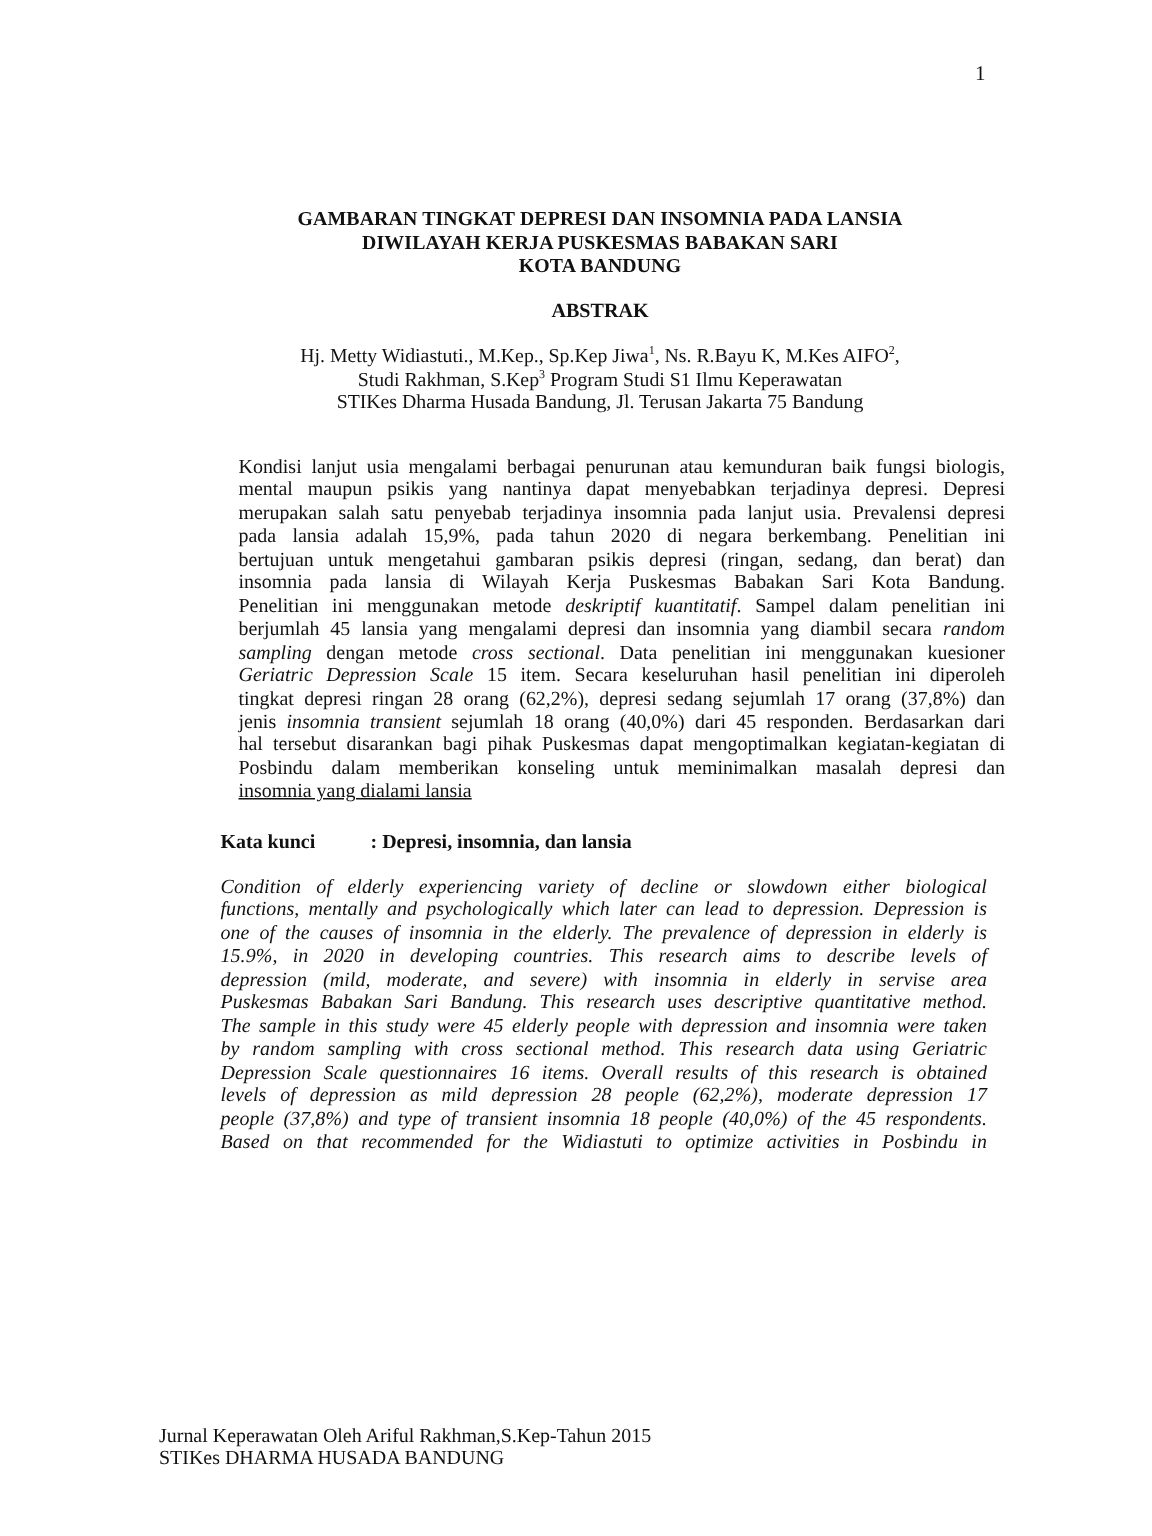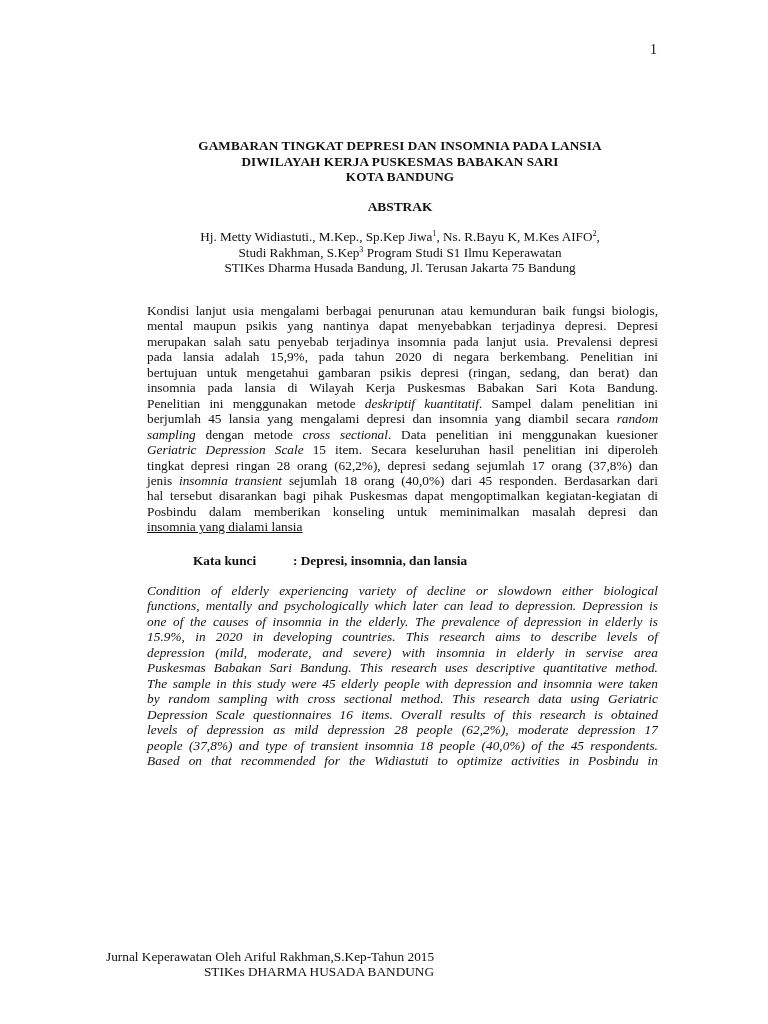--- a/index.html
+++ b/index.html
@@ -11,25 +11,25 @@
     .page-number { position: absolute; top: 42px; left: 650px; font-size: 14px; }
     .title-block { position: absolute; top: 138px; left: 0; width: 800px; text-align: center; }
     .title-line { font-weight: bold; font-size: 13.2px; line-height: 15.5px; letter-spacing: 0.1px; }
     .abstrak-heading { position: absolute; top: 199px; left: 0; width: 800px; text-align: center; font-weight: bold; font-size: 13.4px; }
     .authors { position: absolute; top: 229px; left: 0; width: 800px; text-align: center; font-size: 13.2px; line-height: 15.5px; }
     .authors sup { font-size: 8px; vertical-align: 5px; line-height: 0; }
     .body-block {
       position: absolute; left: 147px; width: 511px;
       font-size: 13.3px; line-height: 15.45px; text-align: justify;
     }
-    .abstract-id { top: 303px; }
+    .abstract-id { top: 303px; margin-left: 12px; }
     .keywords { position: absolute; top: 553px; left: 147px; font-weight: bold; font-size: 13.3px; }
-    .keywords .kw-label { display: inline-block; width: 100px; margin-left: 46px; }
+    .keywords .kw-label { display: inline-block; width: 100px; }
     .abstract-en { top: 583px; font-style: italic; letter-spacing: 0.05px; }
-    .footer { position: absolute; top: 949px; left: 106px; font-size: 13.3px; line-height: 15px; text-align: right; }
+    .footer { position: absolute; top: 949px; left: 106px; font-size: 13.3px; line-height: 15px; }
     .line { display: block; text-align: justify; text-align-last: justify; white-space: normal; }
     .line.last { text-align-last: left; text-decoration: underline; }
   </style>
 </head>
 <body>
 
 <div class="page-number">1</div>
 
 <div class="title-block">
   <div class="title-line">GAMBARAN TINGKAT DEPRESI DAN INSOMNIA PADA LANSIA</div>

